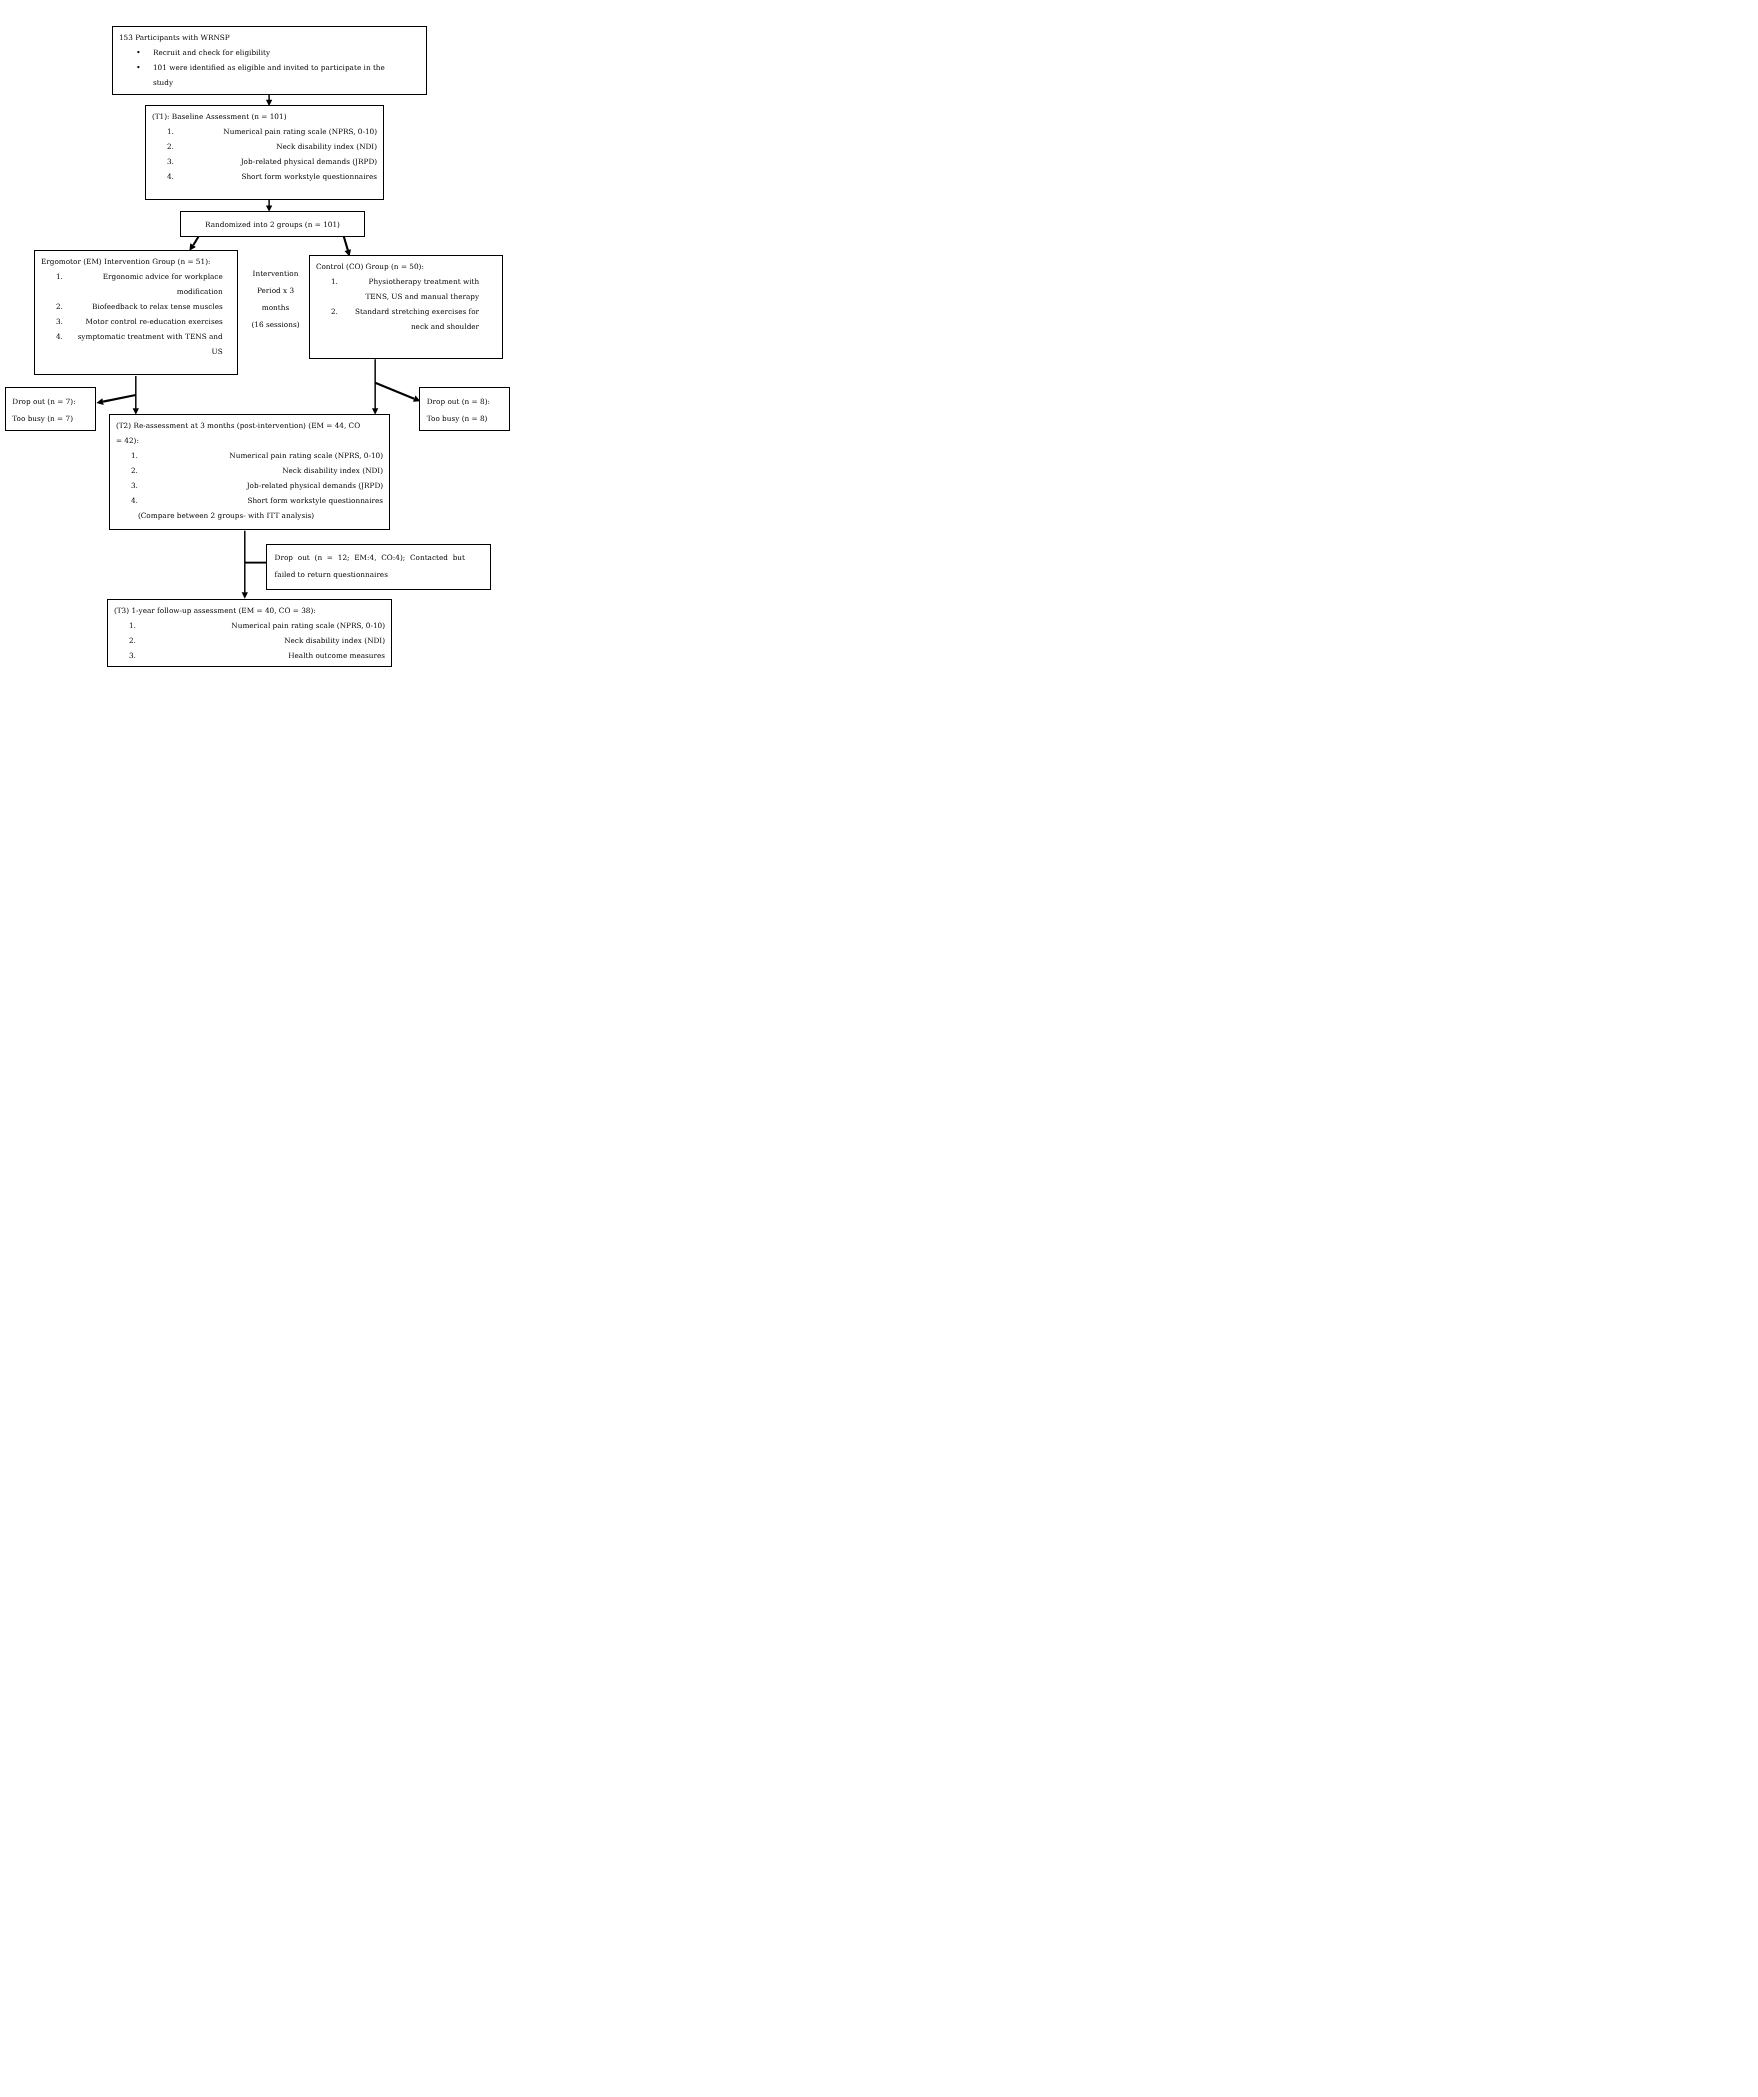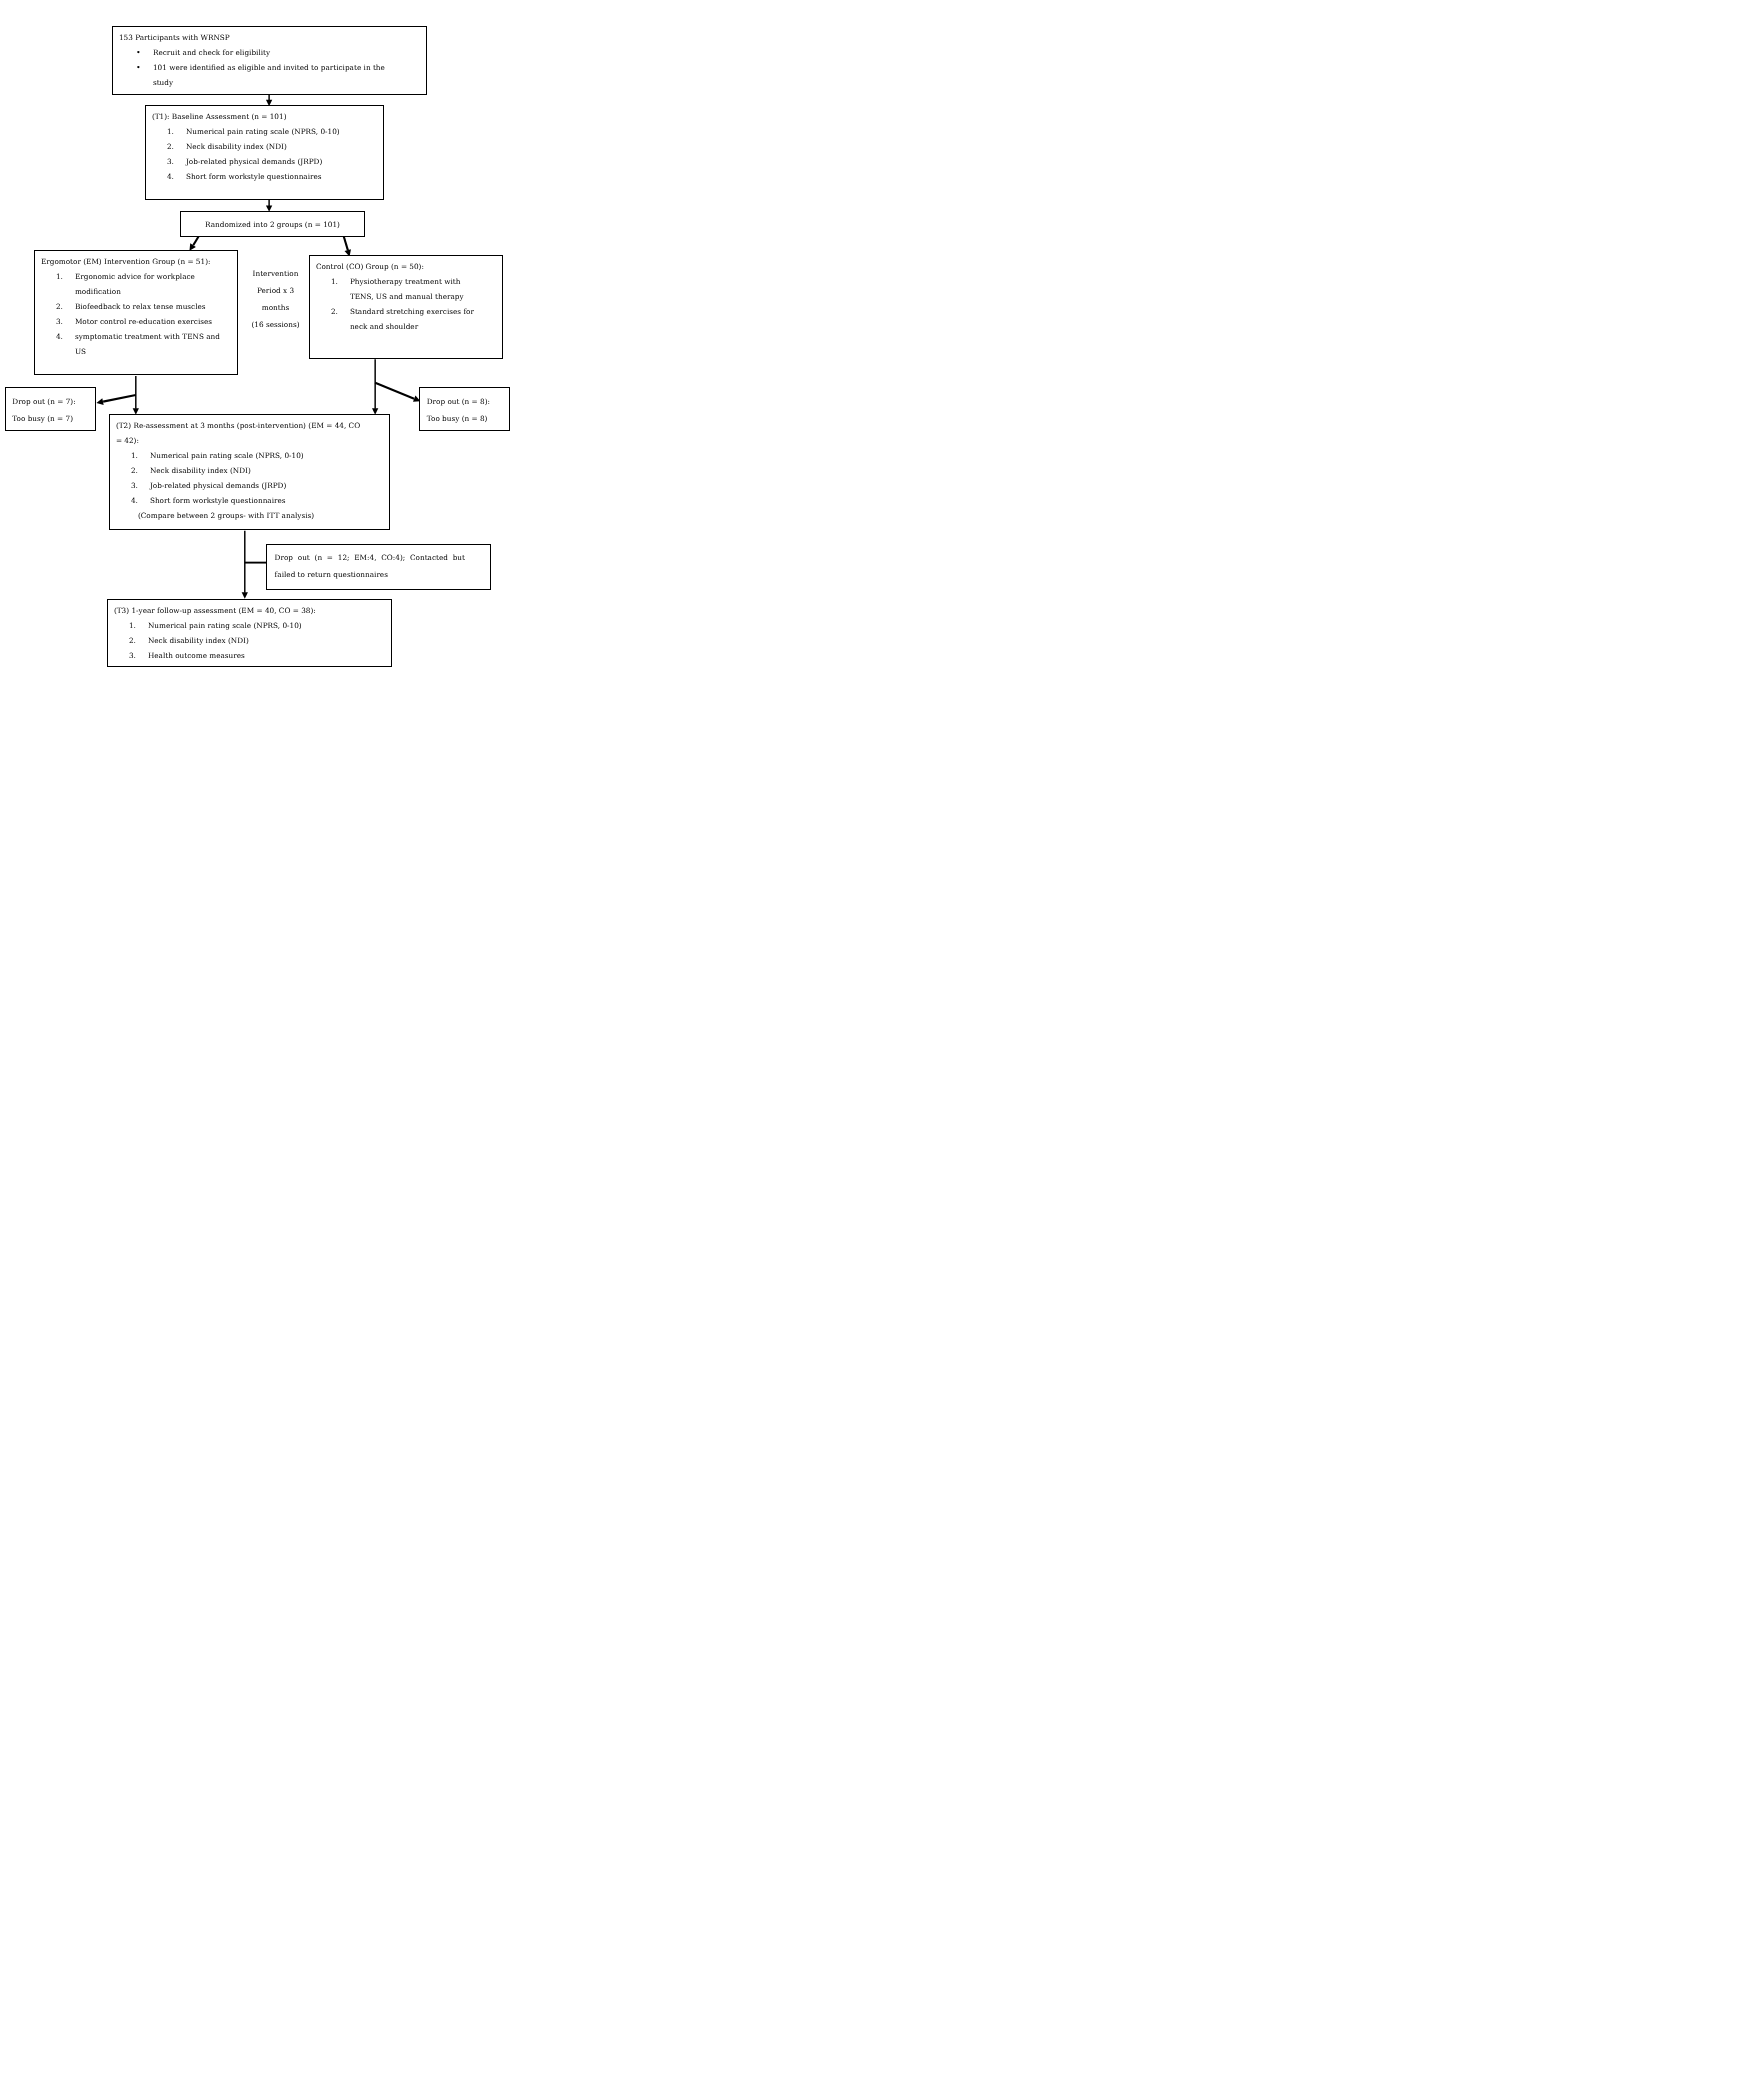--- a/index.html
+++ b/index.html
@@ -16,21 +16,21 @@
   .fbox {
     position: absolute;
     border: 1.3px solid #000000;
     background: #ffffff;
     box-sizing: border-box;
     padding: 3.4px 5.9px;
   }
   .fbox .title { margin: 0; }
   ol.numlist, ul.bulist { margin: 0; padding: 0; list-style: none; counter-reset: n; }
   ol.numlist > li, ul.bulist > li { position: relative; padding-left: 34px; }
-  ol.numlist > li { counter-increment: n; }
+  ol.numlist > li { counter-increment: n; text-align: right; }
   ol.numlist > li::before {
     content: counter(n) ".";
     position: absolute;
     left: 15px;
   }
   ul.bulist > li::before {
     content: "\2022";
     position: absolute;
     left: 17px;
     font-size: 8px;

